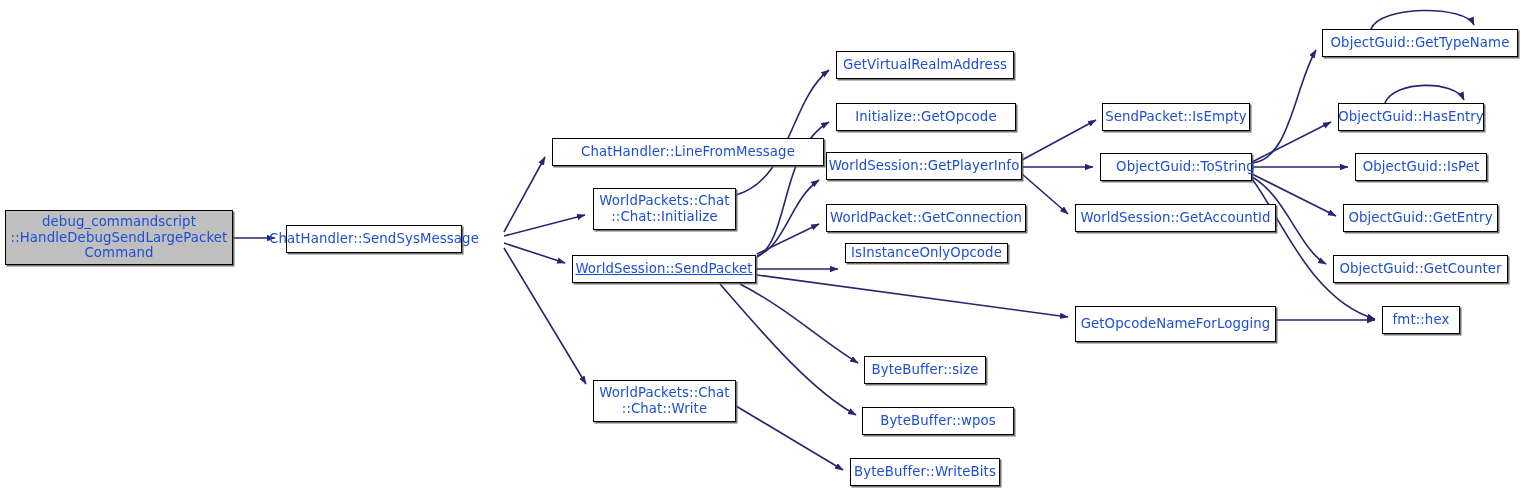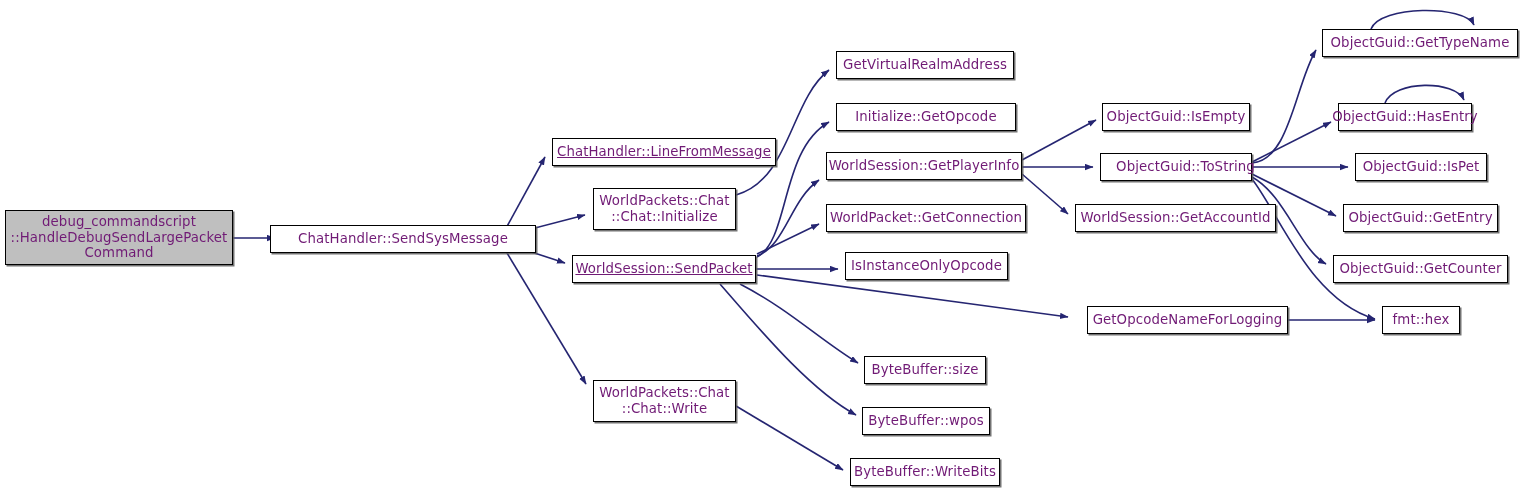--- a/index.html
+++ b/index.html
@@ -21,21 +21,21 @@
     top: 0;
     width: 1521px;
     height: 491px;
     pointer-events: none;
   }
   .node {
     position: absolute;
     box-sizing: border-box;
     border: 1px solid #000000;
     background: #ffffff;
-    color: #701a75;
+    color: #1d4ed8;
     display: flex;
     align-items: center;
     justify-content: center;
     text-align: center;
     font-size: 13.3px;
     line-height: 1.18;
     letter-spacing: 0.1px;
     white-space: pre-line;
     box-shadow: 1.5px 1.5px 0 0 rgba(90,90,90,0.85);
     z-index: 2;
@@ -79,38 +79,38 @@
         <path d="M1252,179 C1280,215 1310,300 1375,319" marker-end="url(#arrow)"></path>
         <path d="M1276,320 L1375,320" marker-end="url(#arrow)"></path>
         <path d="M736,406 L843,470" marker-end="url(#arrow)"></path>
         <path d="M1371,29 C1380,5 1465,5 1474,25" marker-end="url(#arrow)"></path>
         <path d="M1385,103 C1394,80 1455,80 1464,100" marker-end="url(#arrow)"></path>
       </g>
   </svg>
 <div class="node root" style="left: 5px; top: 210px; width: 228px; height: 55px;">debug_commandscript
 ::HandleDebugSendLargePacket
 Command</div>
-    <div class="node" style="left: 270px; top: 225px; width: 266px; height: 28px;">ChatHandler::SendSysMessage</div>
-    <div class="node" style="left: 552px; top: 138px; width: 224px; height: 28px; text-decoration: underline;">ChatHandler::LineFromMessage</div>
+    <div class="node" style="left: 286px; top: 225px; width: 176px; height: 28px;">ChatHandler::SendSysMessage</div>
+    <div class="node" style="left: 552px; top: 138px; width: 272px; height: 28px;">ChatHandler::LineFromMessage</div>
     <div class="node" style="left: 593px; top: 188px; width: 143px; height: 42px;">WorldPackets::Chat
 ::Chat::Initialize</div>
     <div class="node" style="left: 572px; top: 255px; width: 184px; height: 28px; text-decoration: underline;">WorldSession::SendPacket</div>
     <div class="node" style="left: 593px; top: 380px; width: 143px; height: 42px;">WorldPackets::Chat
 ::Chat::Write</div>
     <div class="node" style="left: 836px; top: 51px; width: 178px; height: 28px;">GetVirtualRealmAddress</div>
     <div class="node" style="left: 836px; top: 103px; width: 180px; height: 28px;">Initialize::GetOpcode</div>
     <div class="node" style="left: 826px; top: 152px; width: 196px; height: 28px;">WorldSession::GetPlayerInfo</div>
     <div class="node" style="left: 826px; top: 204px; width: 200px; height: 28px;">WorldPacket::GetConnection</div>
-    <div class="node" style="left: 845px; top: 252px; width: 163px; height: 28px;">IsInstanceOnlyOpcode</div>
+    <div class="node" style="left: 845px; top: 243px; width: 163px; height: 20px;">IsInstanceOnlyOpcode</div>
     <div class="node" style="left: 864px; top: 356px; width: 122px; height: 28px;">ByteBuffer::size</div>
-    <div class="node" style="left: 862px; top: 407px; width: 128px; height: 28px;">ByteBuffer::wpos</div>
+    <div class="node" style="left: 862px; top: 407px; width: 152px; height: 28px;">ByteBuffer::wpos</div>
     <div class="node" style="left: 850px; top: 458px; width: 150px; height: 28px;">ByteBuffer::WriteBits</div>
-    <div class="node" style="left: 1102px; top: 103px; width: 148px; height: 28px;">ObjectGuid::IsEmpty</div>
+    <div class="node" style="left: 1102px; top: 103px; width: 148px; height: 28px;">SendPacket::IsEmpty</div>
     <div class="node" style="left: 1100px; top: 153px; width: 152px; height: 28px; padding-left: 19px;">ObjectGuid::ToString</div>
     <div class="node" style="left: 1075px; top: 204px; width: 201px; height: 28px;">WorldSession::GetAccountId</div>
-    <div class="node" style="left: 1075px; top: 306px; width: 201px; height: 28px; margin-left: 12px;">GetOpcodeNameForLogging</div>
+    <div class="node" style="left: 1075px; top: 306px; width: 201px; height: 36px;">GetOpcodeNameForLogging</div>
     <div class="node" style="left: 1322px; top: 29px; width: 196px; height: 28px;">ObjectGuid::GetTypeName</div>
-    <div class="node" style="left: 1338px; top: 103px; width: 134px; height: 28px;">ObjectGuid::HasEntry</div>
+    <div class="node" style="left: 1338px; top: 103px; width: 146px; height: 28px;">ObjectGuid::HasEntry</div>
     <div class="node" style="left: 1355px; top: 153px; width: 132px; height: 28px;">ObjectGuid::IsPet</div>
     <div class="node" style="left: 1343px; top: 204px; width: 155px; height: 28px;">ObjectGuid::GetEntry</div>
     <div class="node" style="left: 1333px; top: 255px; width: 175px; height: 28px;">ObjectGuid::GetCounter</div>
     <div class="node" style="left: 1382px; top: 306px; width: 78px; height: 28px;">fmt::hex</div>
   </div>
 
 </body></html>

